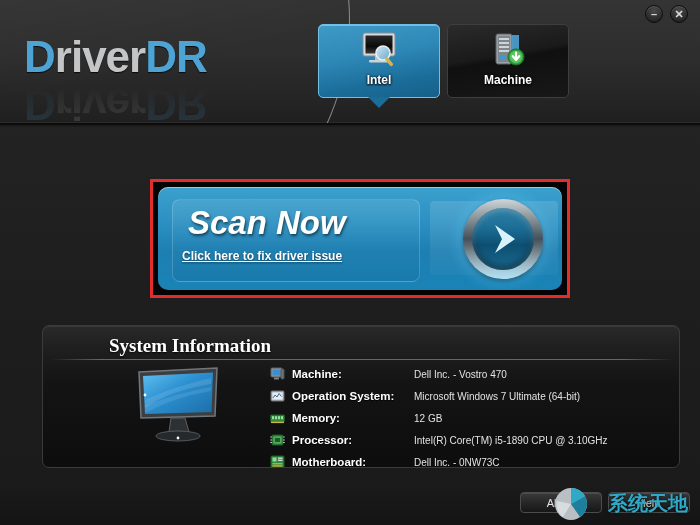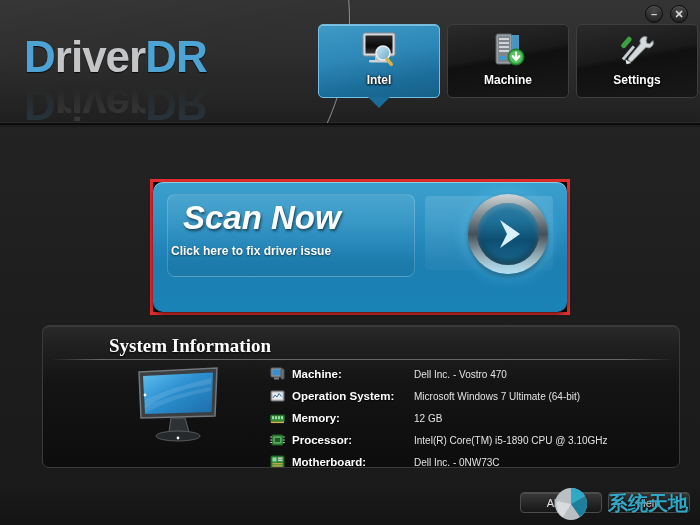--- a/index.html
+++ b/index.html
@@ -106,23 +106,24 @@
 
   
   #body-area {
     position:absolute; left:0; top:127px; width:700px; height:398px;
     background:linear-gradient(180deg,#232323 0%,#1e1e1e 40%,#1a1a1a 100%);
   }
 
   
   #scan-frame {
     position:absolute; left:150px; top:52px;
-    width:420px; height:136px;
+    width:420px; height:119px;
     border:3px solid #e32d2d;
     background:#050505;
+    padding:5px;
   }
   #scan-btn {
     position:relative;
     width:100%; height:100%;
     border-radius:10px;
     background:linear-gradient(180deg,#3ba0cd 0%,#2e93c4 30%,#1d7fb2 62%,#1a83b6 100%);
     box-shadow:inset 0 1px 0 rgba(255,255,255,.45), 0 2px 4px rgba(0,0,0,.6);
     cursor:pointer;
     overflow:hidden;
   }
@@ -133,23 +134,24 @@
     border:1px solid rgba(255,255,255,.18);
     background:linear-gradient(180deg, rgba(255,255,255,.10) 0%, rgba(255,255,255,.02) 55%, rgba(0,0,0,.05) 100%);
   }
   #scan-title {
     position:absolute; left:30px; top:17px;
     font-size:33px; font-style:italic; font-weight:bold;
     color:#ffffff; letter-spacing:0px;
     text-shadow:1px 2px 3px rgba(0,0,0,.55);
   }
   #scan-sub {
-    position:absolute; left:18px; top:62px;
+    position:absolute; left:24px; top:62px;
     font-size:12px; font-weight:bold; color:#ffffff;
     text-shadow:0 1px 2px rgba(0,0,0,.55);
+    text-decoration:underline;
   }
   #scan-strip {
     position:absolute; left:272px; top:14px;
     width:128px; height:74px;
     background:linear-gradient(180deg, rgba(255,255,255,.13) 0%, rgba(255,255,255,.03) 100%);
     border-radius:4px;
   }
   #arrow-circle {
     position:absolute; right:19px; top:12px;
     width:80px; height:80px; border-radius:50%;
@@ -281,35 +283,20 @@
             <rect x="13" y="25" width="7" height="4" fill="#3b9ad6"></rect>
             <path d="M26 4 L33 4 L33 26 L26 30 Z" fill="#4fa9dd" opacity=".85"></path>
             <circle cx="30" cy="26" r="8" fill="#2f9e3a" stroke="#1d6e24" stroke-width="1"></circle>
             <circle cx="30" cy="26" r="6.2" fill="#57c45f"></circle>
             <path d="M30 21.5 L30 27 M26.8 25.2 L30 29 L33.2 25.2" stroke="#ffffff" stroke-width="2.2" fill="none" stroke-linecap="round" stroke-linejoin="round"></path>
           </svg>
         </div>
         <div class="tab-label">Machine</div>
       </div>
 
-      <div class="tab inactive">
-        <div class="tab-icon">
-          <svg width="44" height="40" viewBox="0 0 44 40">
-            <g transform="rotate(0 22 18)">
-              <rect x="10" y="5" width="5" height="13" rx="2" fill="#3f9e3f" transform="rotate(40 12 10)"></rect>
-              <rect x="13.5" y="14" width="3" height="17" fill="#c7ccd0" transform="rotate(40 15 20)"></rect>
-              <path d="M9 30 L13 33 L16 29 Z" fill="#e3e8ea" transform="rotate(40 12 31)"></path>
-            </g>
-            <g>
-              <path d="M32 6 a5 5 0 0 0 -6.5 6.8 L14 26.5 a2.4 2.4 0 0 0 3.4 3.4 L31 16.3 a5 5 0 0 0 6.8 -6.6 l-3.2 3.2 -2.8 -0.6 -0.6 -2.8 z" fill="#d5dadd" stroke="#8d9397" stroke-width="1"></path>
-            </g>
-          </svg>
-        </div>
-        <div class="tab-label">Settings</div>
-      </div>
 
     </div>
 
     <div id="header-bottom-line"></div>
   </div>
 
   <div id="body-area">
 
     <div id="scan-frame">
       <div id="scan-btn">

